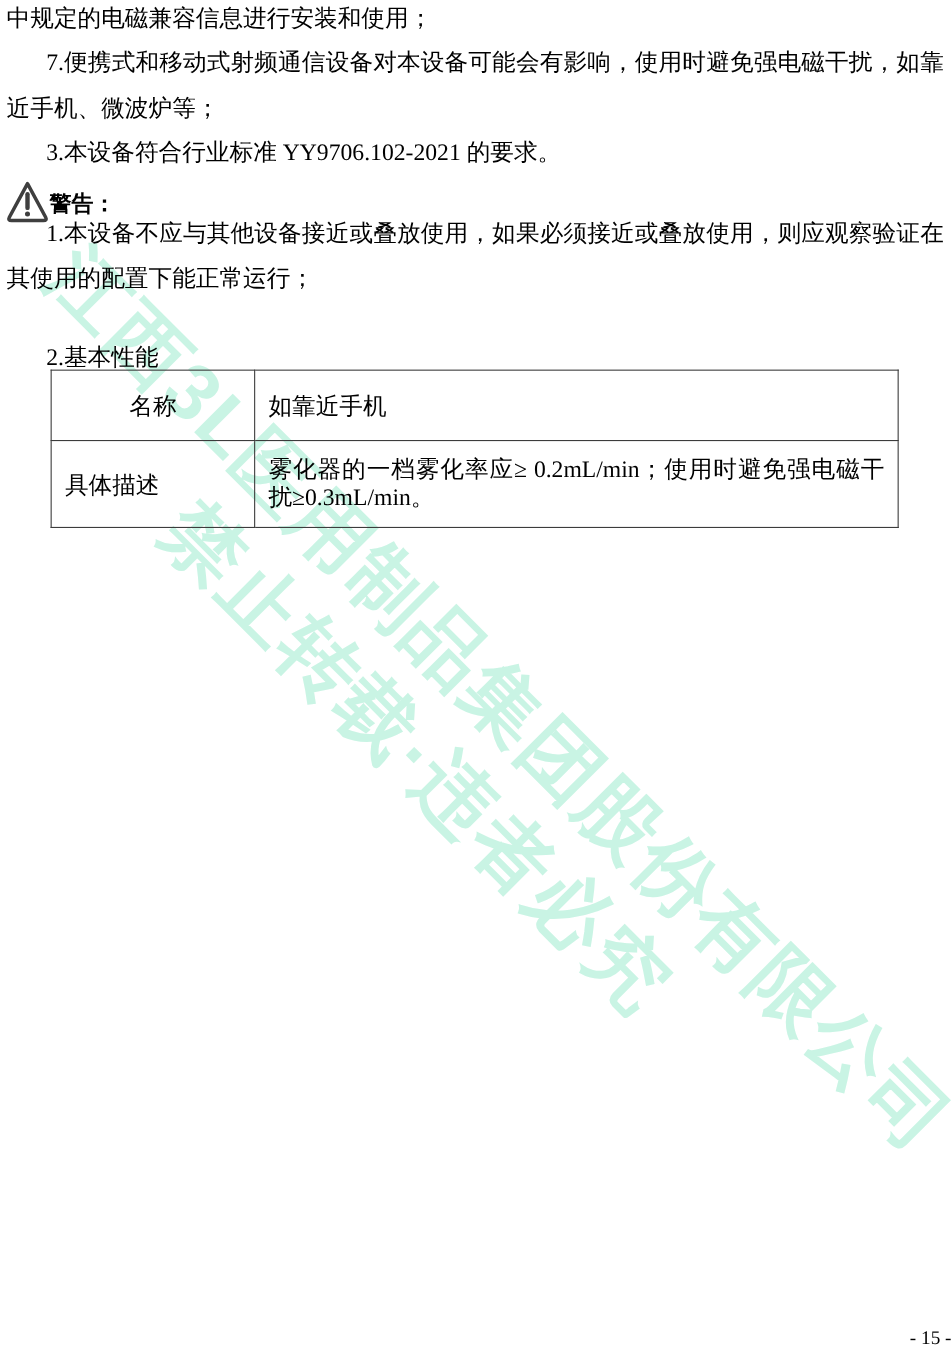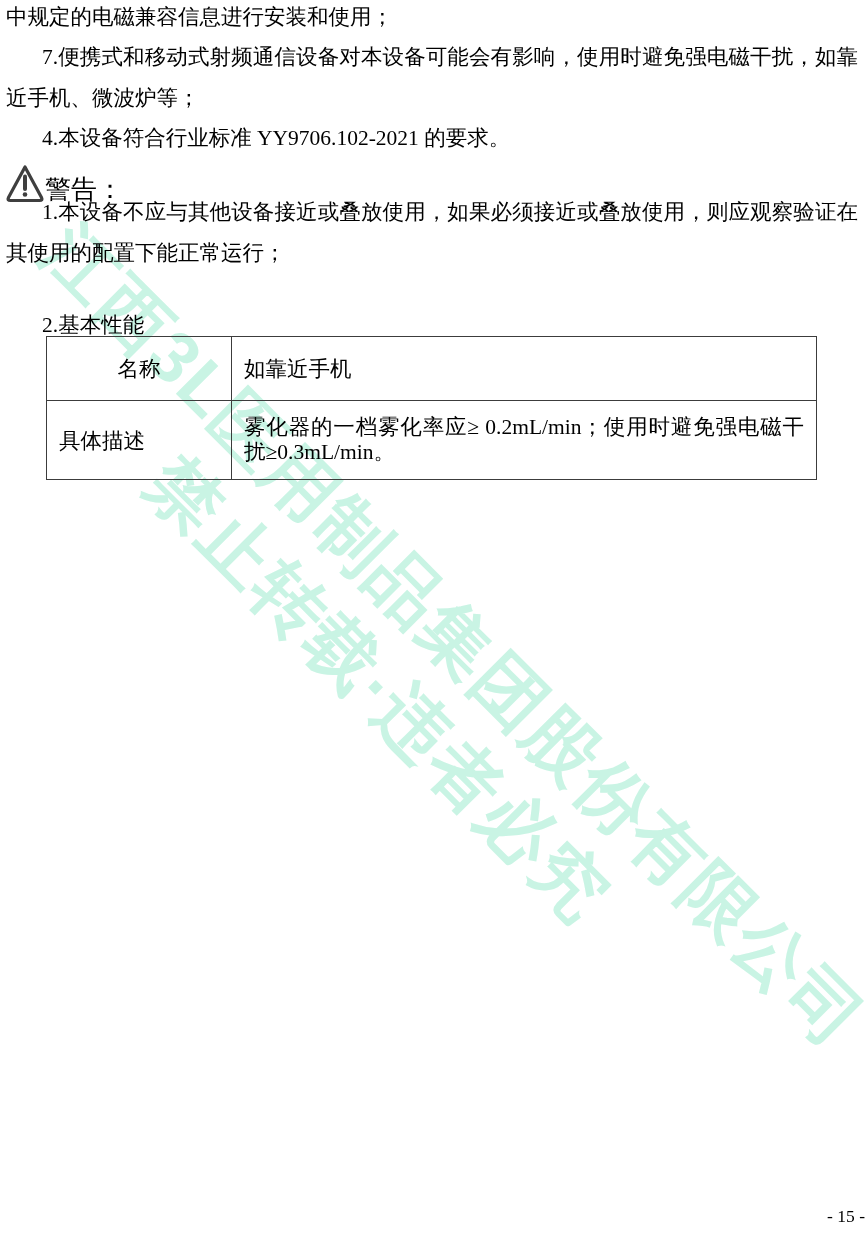--- a/index.html
+++ b/index.html
@@ -38,21 +38,21 @@
   #p1{top:-3px;}
   #p2{top:37px;}
   #p3{top:118px;}
   #p4{top:192px;}
   #p5{top:305px;}
   
   .warn-row{position:absolute;left:5px;top:161px;height:50px;}
   .warn-icon{position:absolute;left:0;top:2px;width:40px;height:42px;}
   .warn-label{
     position:absolute;left:40px;top:11px;
-    font-size:26px;font-weight:normal;white-space:nowrap;
+    font-size:20px;font-weight:bold;white-space:nowrap;
   }
   
   .spec-table{
     position:absolute;left:46px;top:336px;width:771px;
     border-collapse:collapse;table-layout:fixed;
     font-size:21.5px;
   }
   .spec-table td{
     border:1.5px solid #3c3c3c;
     padding:12px;vertical-align:middle;
@@ -79,21 +79,21 @@
 
   <div class="wm" id="wm1" style="color: rgb(201, 244, 228);">江西3L医用制品集团股份有限公司</div>
   <div class="wm" id="wm2" style="color: rgb(201, 244, 228);">禁止转载·违者必究</div>
 
   <div class="content">
 
     <div class="line" id="p1">中规定的电磁兼容信息进行安装和使用；</div>
 
     <div class="line indent" id="p2">7.便携式和移动式射频通信设备对本设备可能会有影响，使用时避免强电磁干扰，如靠近手机、微波炉等；</div>
 
-    <div class="line indent" id="p3">4.本设备符合行业标准 YY9706.102-2021 的要求。</div>
+    <div class="line indent" id="p3">3.本设备符合行业标准 YY9706.102-2021 的要求。</div>
 
     <div class="warn-row">
       <svg class="warn-icon" viewBox="0 0 40 42" fill="none" xmlns="http://www.w3.org/2000/svg">
         <path d="M20 4 L36.5 34.5 Q38 37.5 34.5 37.5 L5.5 37.5 Q2 37.5 3.5 34.5 Z" stroke="#3f3f3f" stroke-width="3.2" stroke-linejoin="round" fill="none"></path>
         <path d="M20 13.5 L20 26" stroke="#3f3f3f" stroke-width="4" stroke-linecap="round"></path>
         <circle cx="20" cy="31.5" r="2.3" fill="#3f3f3f"></circle>
       </svg>
       <span class="warn-label">警告：</span>
     </div>
 

